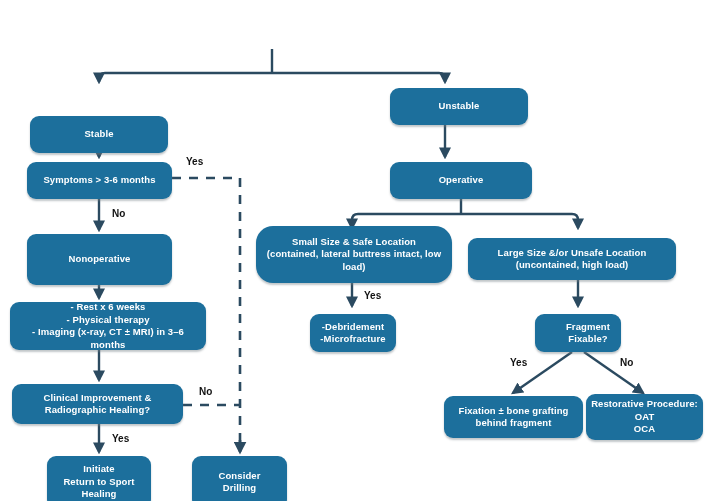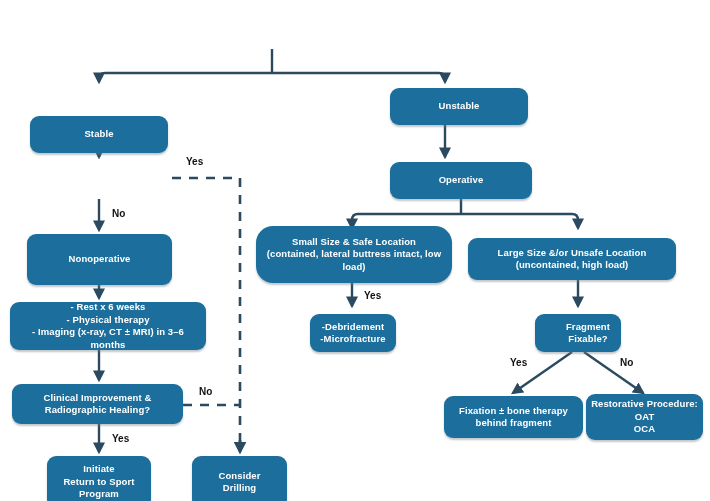--- a/index.html
+++ b/index.html
@@ -109,20 +109,23 @@
 
 
   <div class="node" style="left:30px; top:88px; width:138px; height:37px;margin-top:28px;">
     <span>Stable</span>
   </div>
 
   <div class="node" style="left:390px; top:88px; width:138px; height:37px;">
     <span>Unstable</span>
   </div>
 
+  <div class="node" style="left:27px; top:162px; width:145px; height:37px;">
+    <span>Symptoms &gt; 3-6 months</span>
+  </div>
 
   <div class="node" style="left:390px; top:162px; width:142px; height:37px;">
     <span>Operative</span>
   </div>
 
   <div class="node" style="left:27px; top:234px; width:145px; height:51px;">
     <span>Nonoperative</span>
   </div>
 
   <div class="node" style="left:256px; top:226px; width:196px; height:57px;border-radius:17px;">
@@ -163,38 +166,38 @@
 
   <div class="node" style="left:12px; top:384px; width:171px; height:40px;">
     <span>
       <span class="ln">Clinical Improvement &amp;</span>
       <span class="ln">Radiographic Healing?</span>
     </span>
   </div>
 
   <div class="node" style="left:444px; top:396px; width:139px; height:42px;">
     <span>
-      <span class="ln">Fixation ± bone therapy</span>
+      <span class="ln">Fixation ± bone grafting</span>
       <span class="ln">behind fragment</span>
     </span>
   </div>
 
   <div class="node" style="left:586px; top:394px; width:117px; height:46px;">
     <span>
       <span class="ln">Restorative Procedure:</span>
       <span class="ln">OAT</span>
       <span class="ln">OCA</span>
     </span>
   </div>
 
   <div class="node" style="left:47px; top:456px; width:104px; height:52px;">
     <span>
       <span class="ln">Initiate</span>
       <span class="ln">Return to Sport</span>
-      <span class="ln">Program</span>
+      <span class="ln">Healing</span>
     </span>
   </div>
 
   <div class="node" style="left:192px; top:456px; width:95px; height:52px;">
     <span>
       <span class="ln">Consider</span>
       <span class="ln">Drilling</span>
     </span>
   </div>
 

